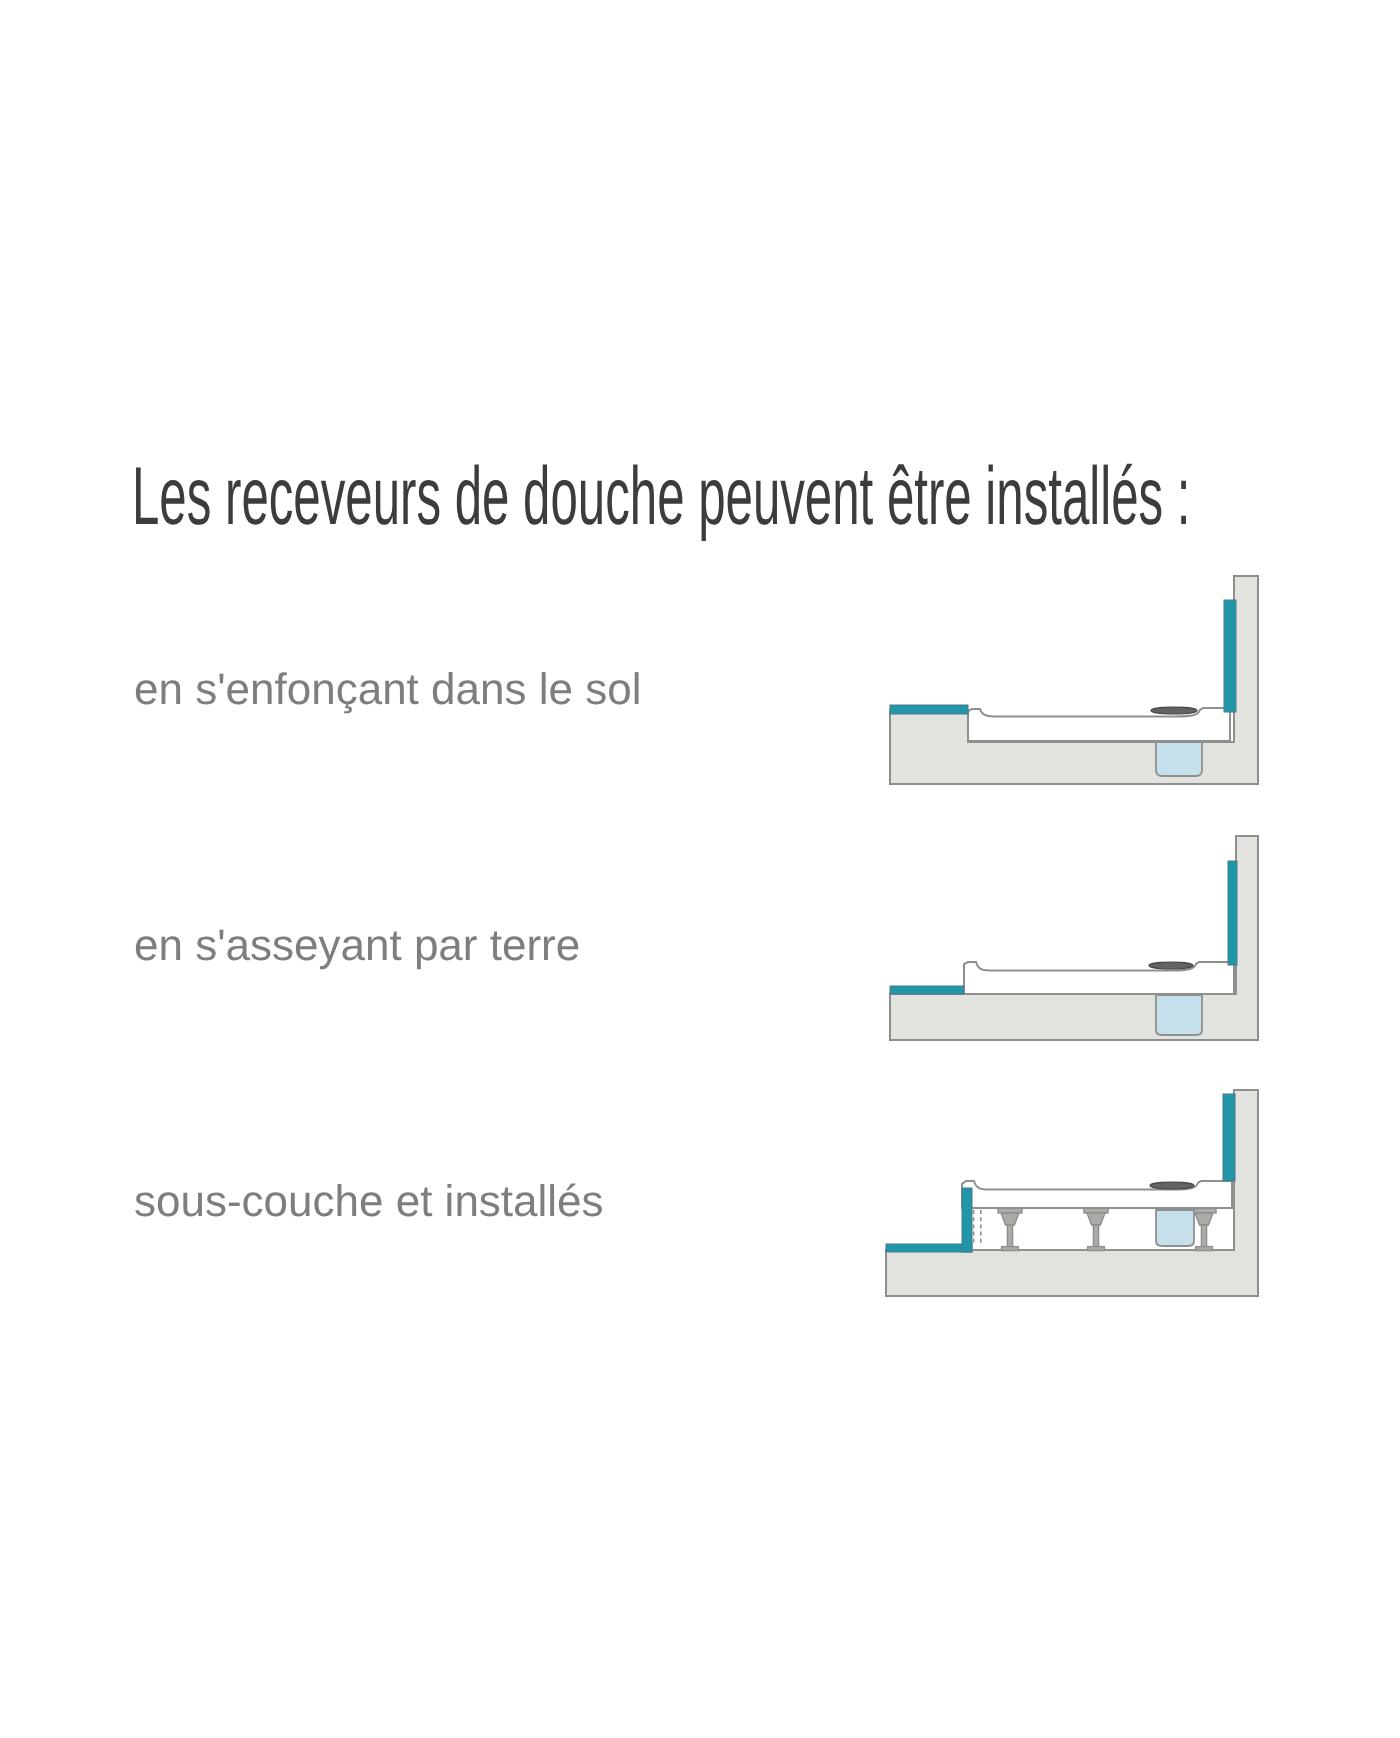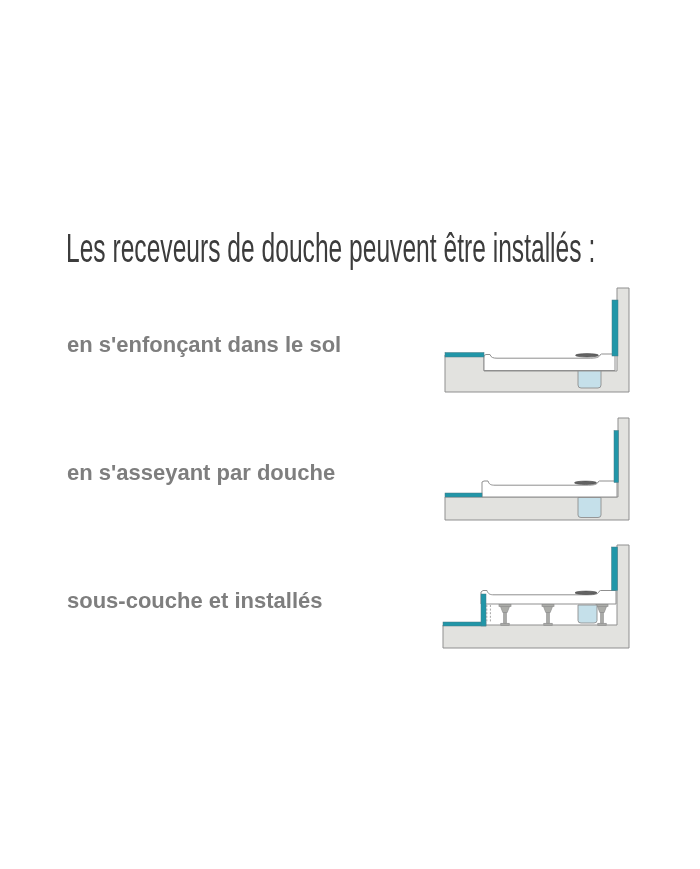--- a/index.html
+++ b/index.html
@@ -9,21 +9,21 @@
     position:relative;overflow:hidden;
   }
   .page-title{
     position:absolute;left:66px;top:228px;
     font-size:41px;font-weight:300;line-height:41px;
     color:var(--title-text);white-space:nowrap;
     transform:scaleX(0.60);transform-origin:0 0;
   }
   .row-label{
     position:absolute;left:67px;
-    font-size:22px;line-height:24px;font-weight:700;
+    font-size:22px;line-height:24px;font-weight:400;
     color:var(--label-text);white-space:nowrap;
   }
   #row-label-1{top:333px;}
   #row-label-2{top:461px;}
   #row-label-3{top:589px;}
   .diagram{position:absolute;display:block;}
   #diagram-1{left:443px;top:286px;}
   #diagram-2{left:443px;top:416px;}
   #diagram-3{left:441px;top:543px;}
   .concrete{fill:var(--concrete-gray);stroke:var(--outline-gray);stroke-width:1;}
@@ -33,21 +33,21 @@
   .cover{fill:var(--drain-cover-gray);stroke:var(--drain-cover-edge);stroke-width:0.6;}
   .foot{fill:var(--foot-gray);stroke:var(--outline-gray);stroke-width:0.7;}
   .hidden-edge{stroke:var(--outline-gray);stroke-width:0.8;stroke-dasharray:2 1.6;fill:none;}
 </style>
 </head>
 <body>
 
 <div class="page-title">Les receveurs de douche peuvent être installés :</div>
 
 <div class="row-label" id="row-label-1">en s'enfonçant dans le sol</div>
-<div class="row-label" id="row-label-2">en s'asseyant par douche</div>
+<div class="row-label" id="row-label-2">en s'asseyant par terre</div>
 <div class="row-label" id="row-label-3">sous-couche et installés</div>
 
 <svg id="diagram-1" class="diagram" width="188" height="108" viewBox="0 0 188 108">
   <path class="concrete" d="M2,69 L41,69 L41,85 L174,85 L174,2 L186,2 L186,106 L2,106 Z"></path>
   <path class="drain" d="M135,85 L158,85 L158,99 Q158,102 155,102 L138,102 Q135,102 135,99 Z"></path>
   <path class="tray" d="M41,84.5 L41,69.5 L43,68.5 L47,68.5 C48,71.5 50,72.2 54,72.2 L145,72.2 C153,72.2 156,71.7 157,69 L158.5,68 L172,68 L172,84.5 Z"></path>
   <rect class="teal" x="2" y="66.5" width="39" height="4.5"></rect>
   <rect class="teal" x="169" y="14" width="6" height="56"></rect>
   <ellipse class="cover" cx="144" cy="69.3" rx="11.5" ry="1.7"></ellipse>
 </svg>

